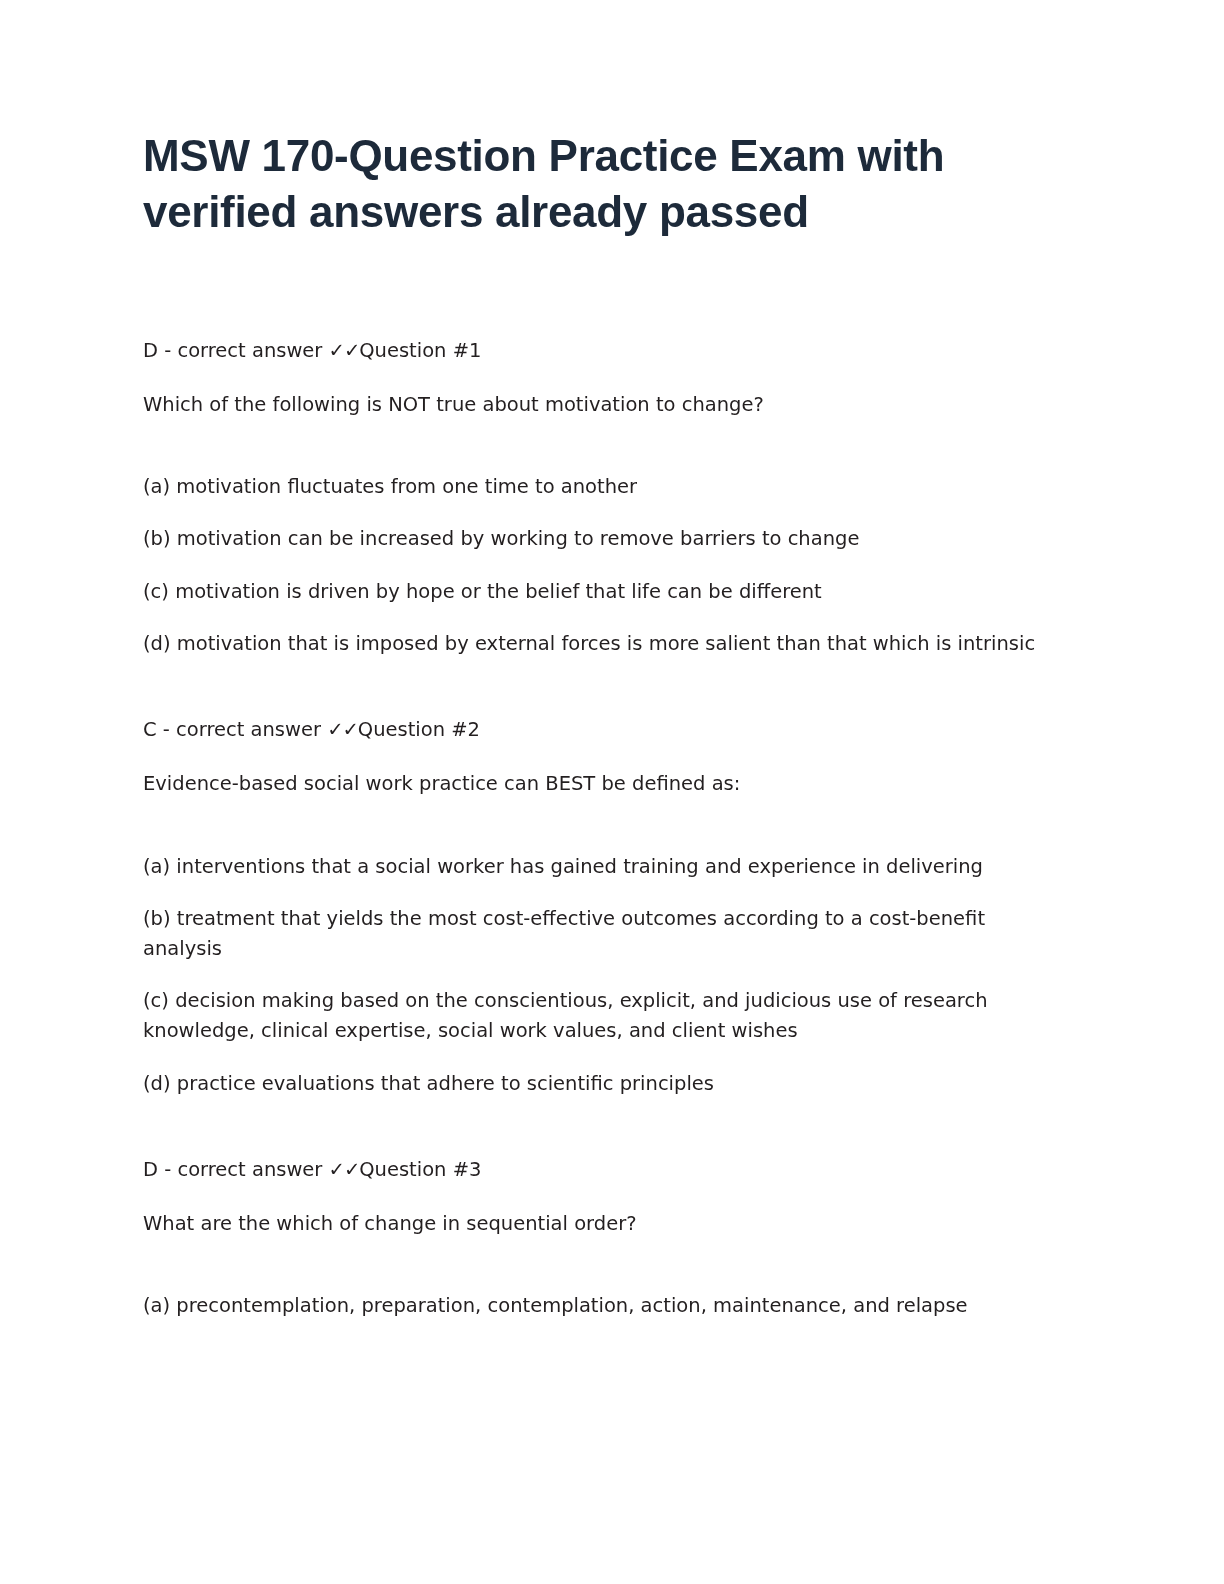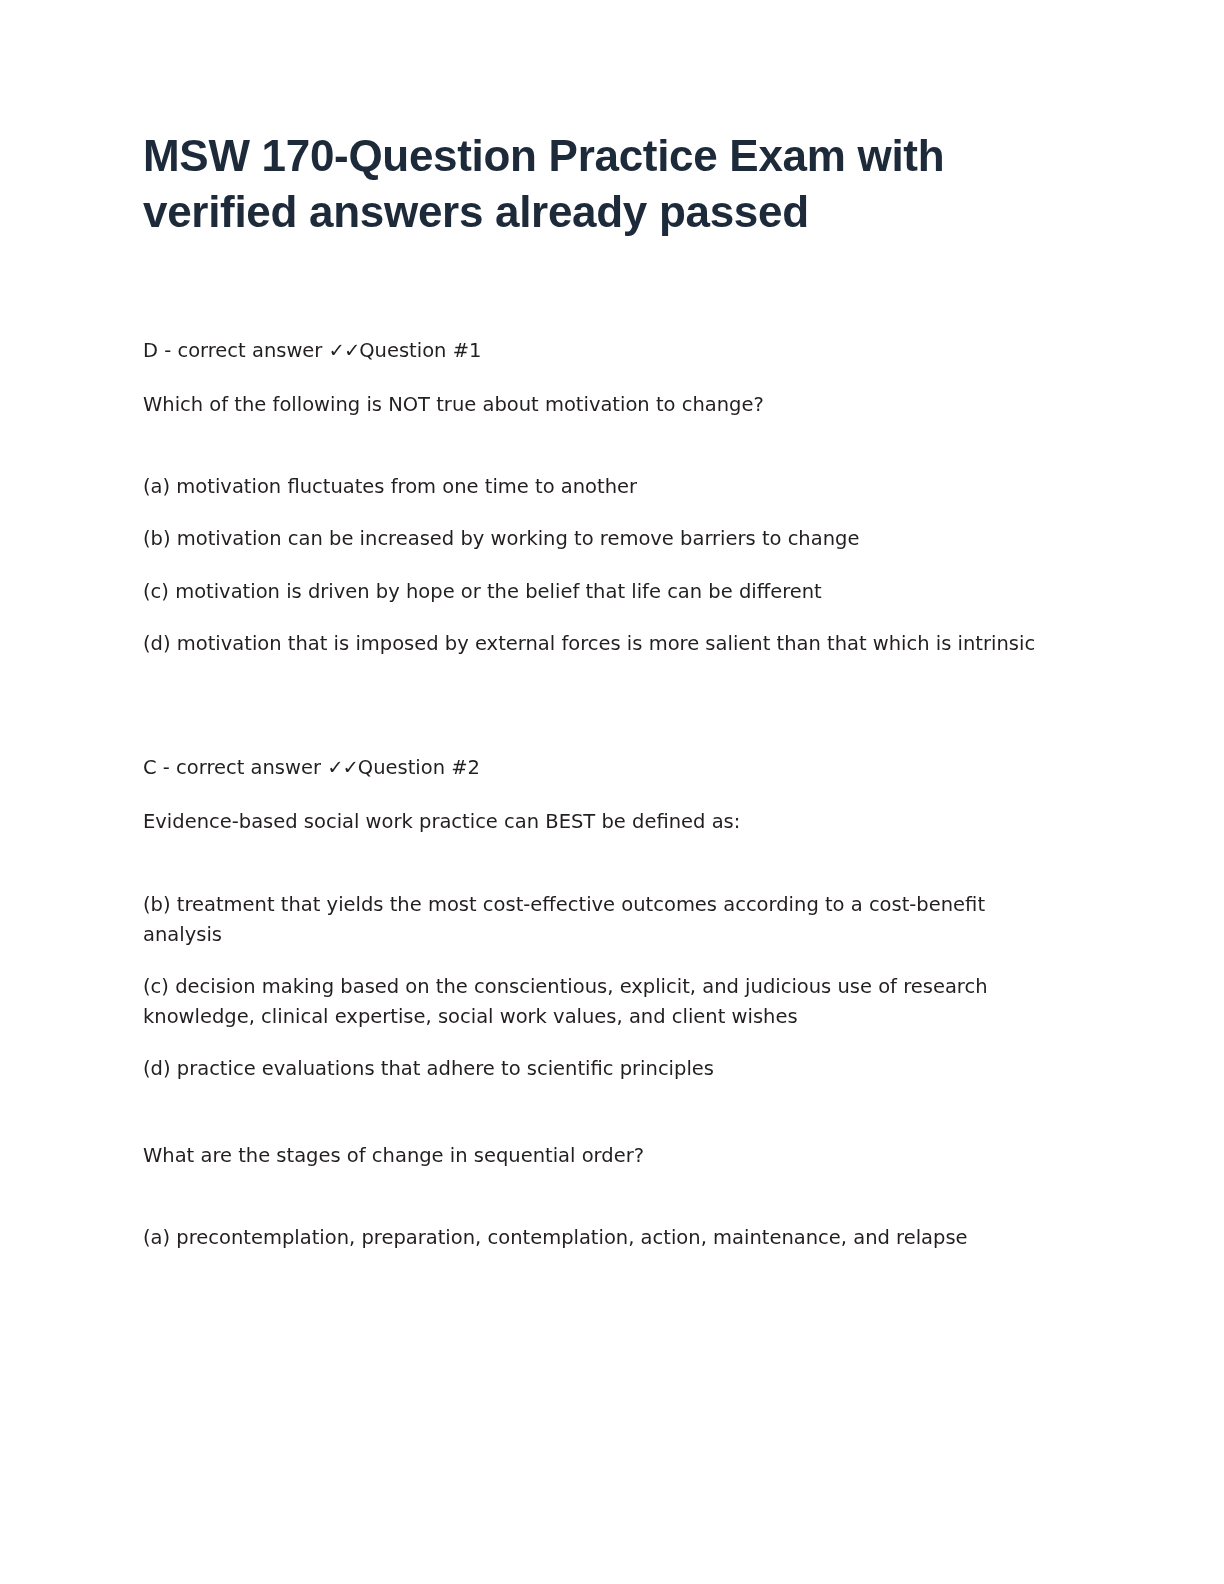--- a/index.html
+++ b/index.html
@@ -37,21 +37,20 @@
   }
   p {
     margin: 0;
     font-size: 19.5px;
     line-height: 1.55;
     color: #231f20;
     font-family: "DejaVu Sans", sans-serif;
   }
   .qhead {
     margin-bottom: 24px;
-    margin-top: 38px;
   }
   .check {
     font-family: "DejaVu Sans", sans-serif;
     letter-spacing: -1px;
   }
   .stem {
     margin-bottom: 52px;
   }
   .choice {
     margin-bottom: 22px;
@@ -81,26 +80,28 @@
       <p class="choice">(b) motivation can be increased by working to remove barriers to change</p>
       <p class="choice">(c) motivation is driven by hope or the belief that life can be different</p>
       <p class="choice last">(d) motivation that is imposed by external forces is more salient than that which is intrinsic</p>
     </div>
 
     <div class="qgap"></div>
 
     <div>
       <p class="qhead"><span>C - correct answer </span><span class="check">✓✓</span><span>Question #2</span></p>
       <p class="stem">Evidence-based social work practice can BEST be defined as:</p>
+      <p class="choice">(a) interventions that a social worker has gained training and experience in delivering</p>
       <p class="choice">(b) treatment that yields the most cost-effective outcomes according to a cost-benefit analysis</p>
       <p class="choice">(c) decision making based on the conscientious, explicit, and judicious use of research knowledge, clinical expertise, social work values, and client wishes</p>
       <p class="choice last">(d) practice evaluations that adhere to scientific principles</p>
     </div>
 
     <div class="qgap"></div>
 
     <div>
-      <p class="stem">What are the stages of change in sequential order?</p>
+      <p class="qhead"><span>D - correct answer </span><span class="check">✓✓</span><span>Question #3</span></p>
+      <p class="stem">What are the which of change in sequential order?</p>
       <p class="choice">(a) precontemplation, preparation, contemplation, action, maintenance, and relapse</p>
     </div>
 
   </div>
 </div>
 
 </body></html>

